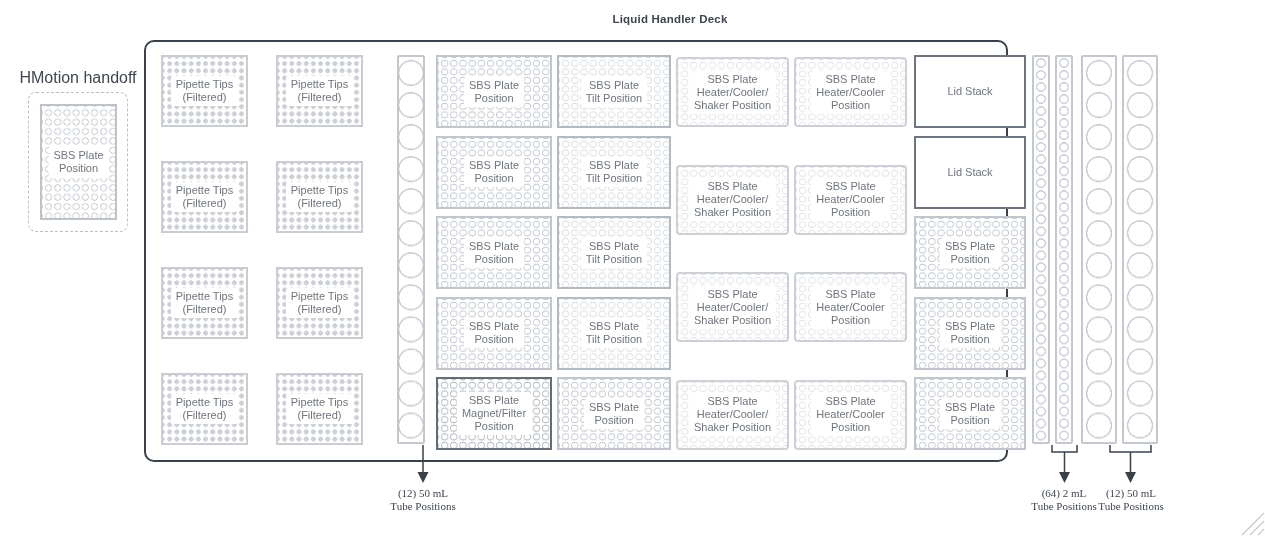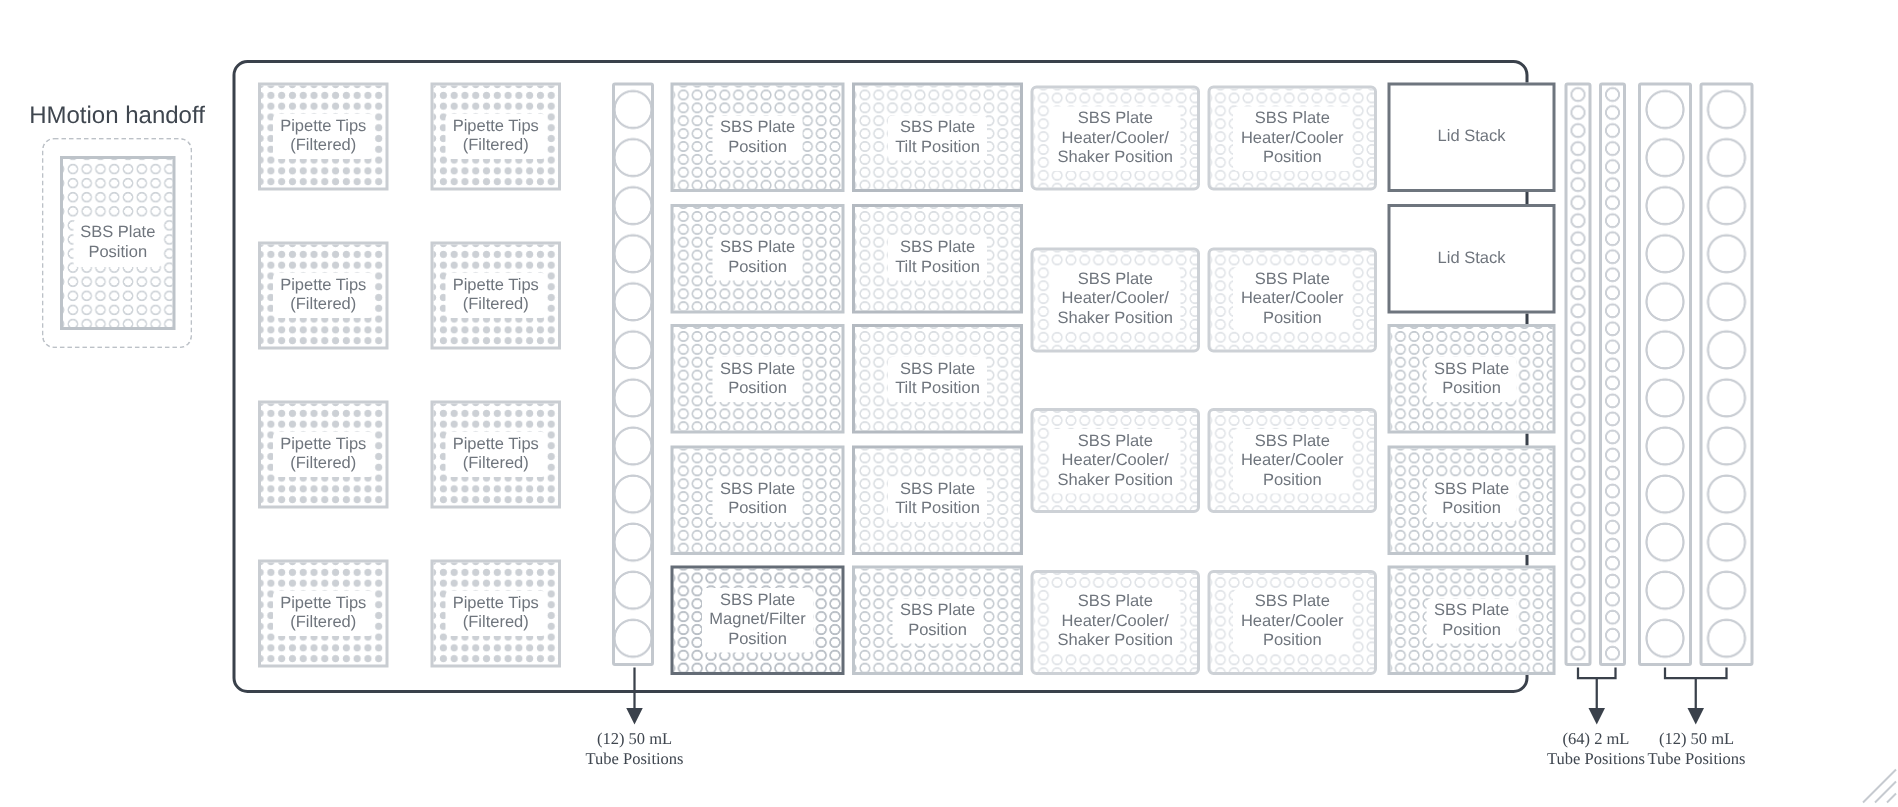--- a/index.html
+++ b/index.html
@@ -27,21 +27,21 @@
     background-image:radial-gradient(circle, #fff 2.4px, #cdd2d7 2.6px 3.3px, rgba(0,0,0,0) 3.8px);
     background-size:9.2px 9.4px;background-position:2px 2px;
   }
   .handoff-plate .lbl{position:absolute;inset:0;display:flex;align-items:center;justify-content:center;}
   .handoff-plate .lbl span{
     background:#fff;padding:3px 4px;border-radius:3px;text-align:center;
     font-size:11px;line-height:13px;color:#6f757d;white-space:pre-line;
   }
   
   .deck{
-    position:absolute;left:155px;top:40px;width:864px;height:422px;box-sizing:border-box;
+    position:absolute;left:144px;top:40px;width:864px;height:422px;box-sizing:border-box;
     border:2.5px solid #3a414b;border-radius:10px;background:#fff;
   }
   .col{position:absolute;display:flex;flex-direction:column;gap:var(--gap);}
   .col .box{height:var(--h);flex:none;}
   .box{box-sizing:border-box;position:relative;background:#fff;}
   .box .lbl{position:absolute;inset:0;display:flex;align-items:center;justify-content:center;}
   .box .lbl span{
     background:#fff;padding:2px 5px;border-radius:3px;text-align:center;
     font-size:11px;line-height:13px;color:#6f757d;white-space:pre-line;
   }
@@ -84,20 +84,21 @@
   }
   
   .ann{position:absolute;width:110px;text-align:center;font-size:11px;line-height:13px;color:#3f464f;font-family:Liberation Serif, serif;}
   .overlay{position:absolute;left:0;top:0;pointer-events:none;}
 </style>
 </head>
 <body>
 
 <div class="stage">
 
+  <div class="deck-title">Liquid Handler Deck</div>
 
   <div class="handoff-label">HMotion handoff</div>
   <div class="handoff-dashed">
     <div class="handoff-plate">
       <div class="lbl">
           <span>SBS Plate
 Position</span>
         </div>
     </div>
   </div>

